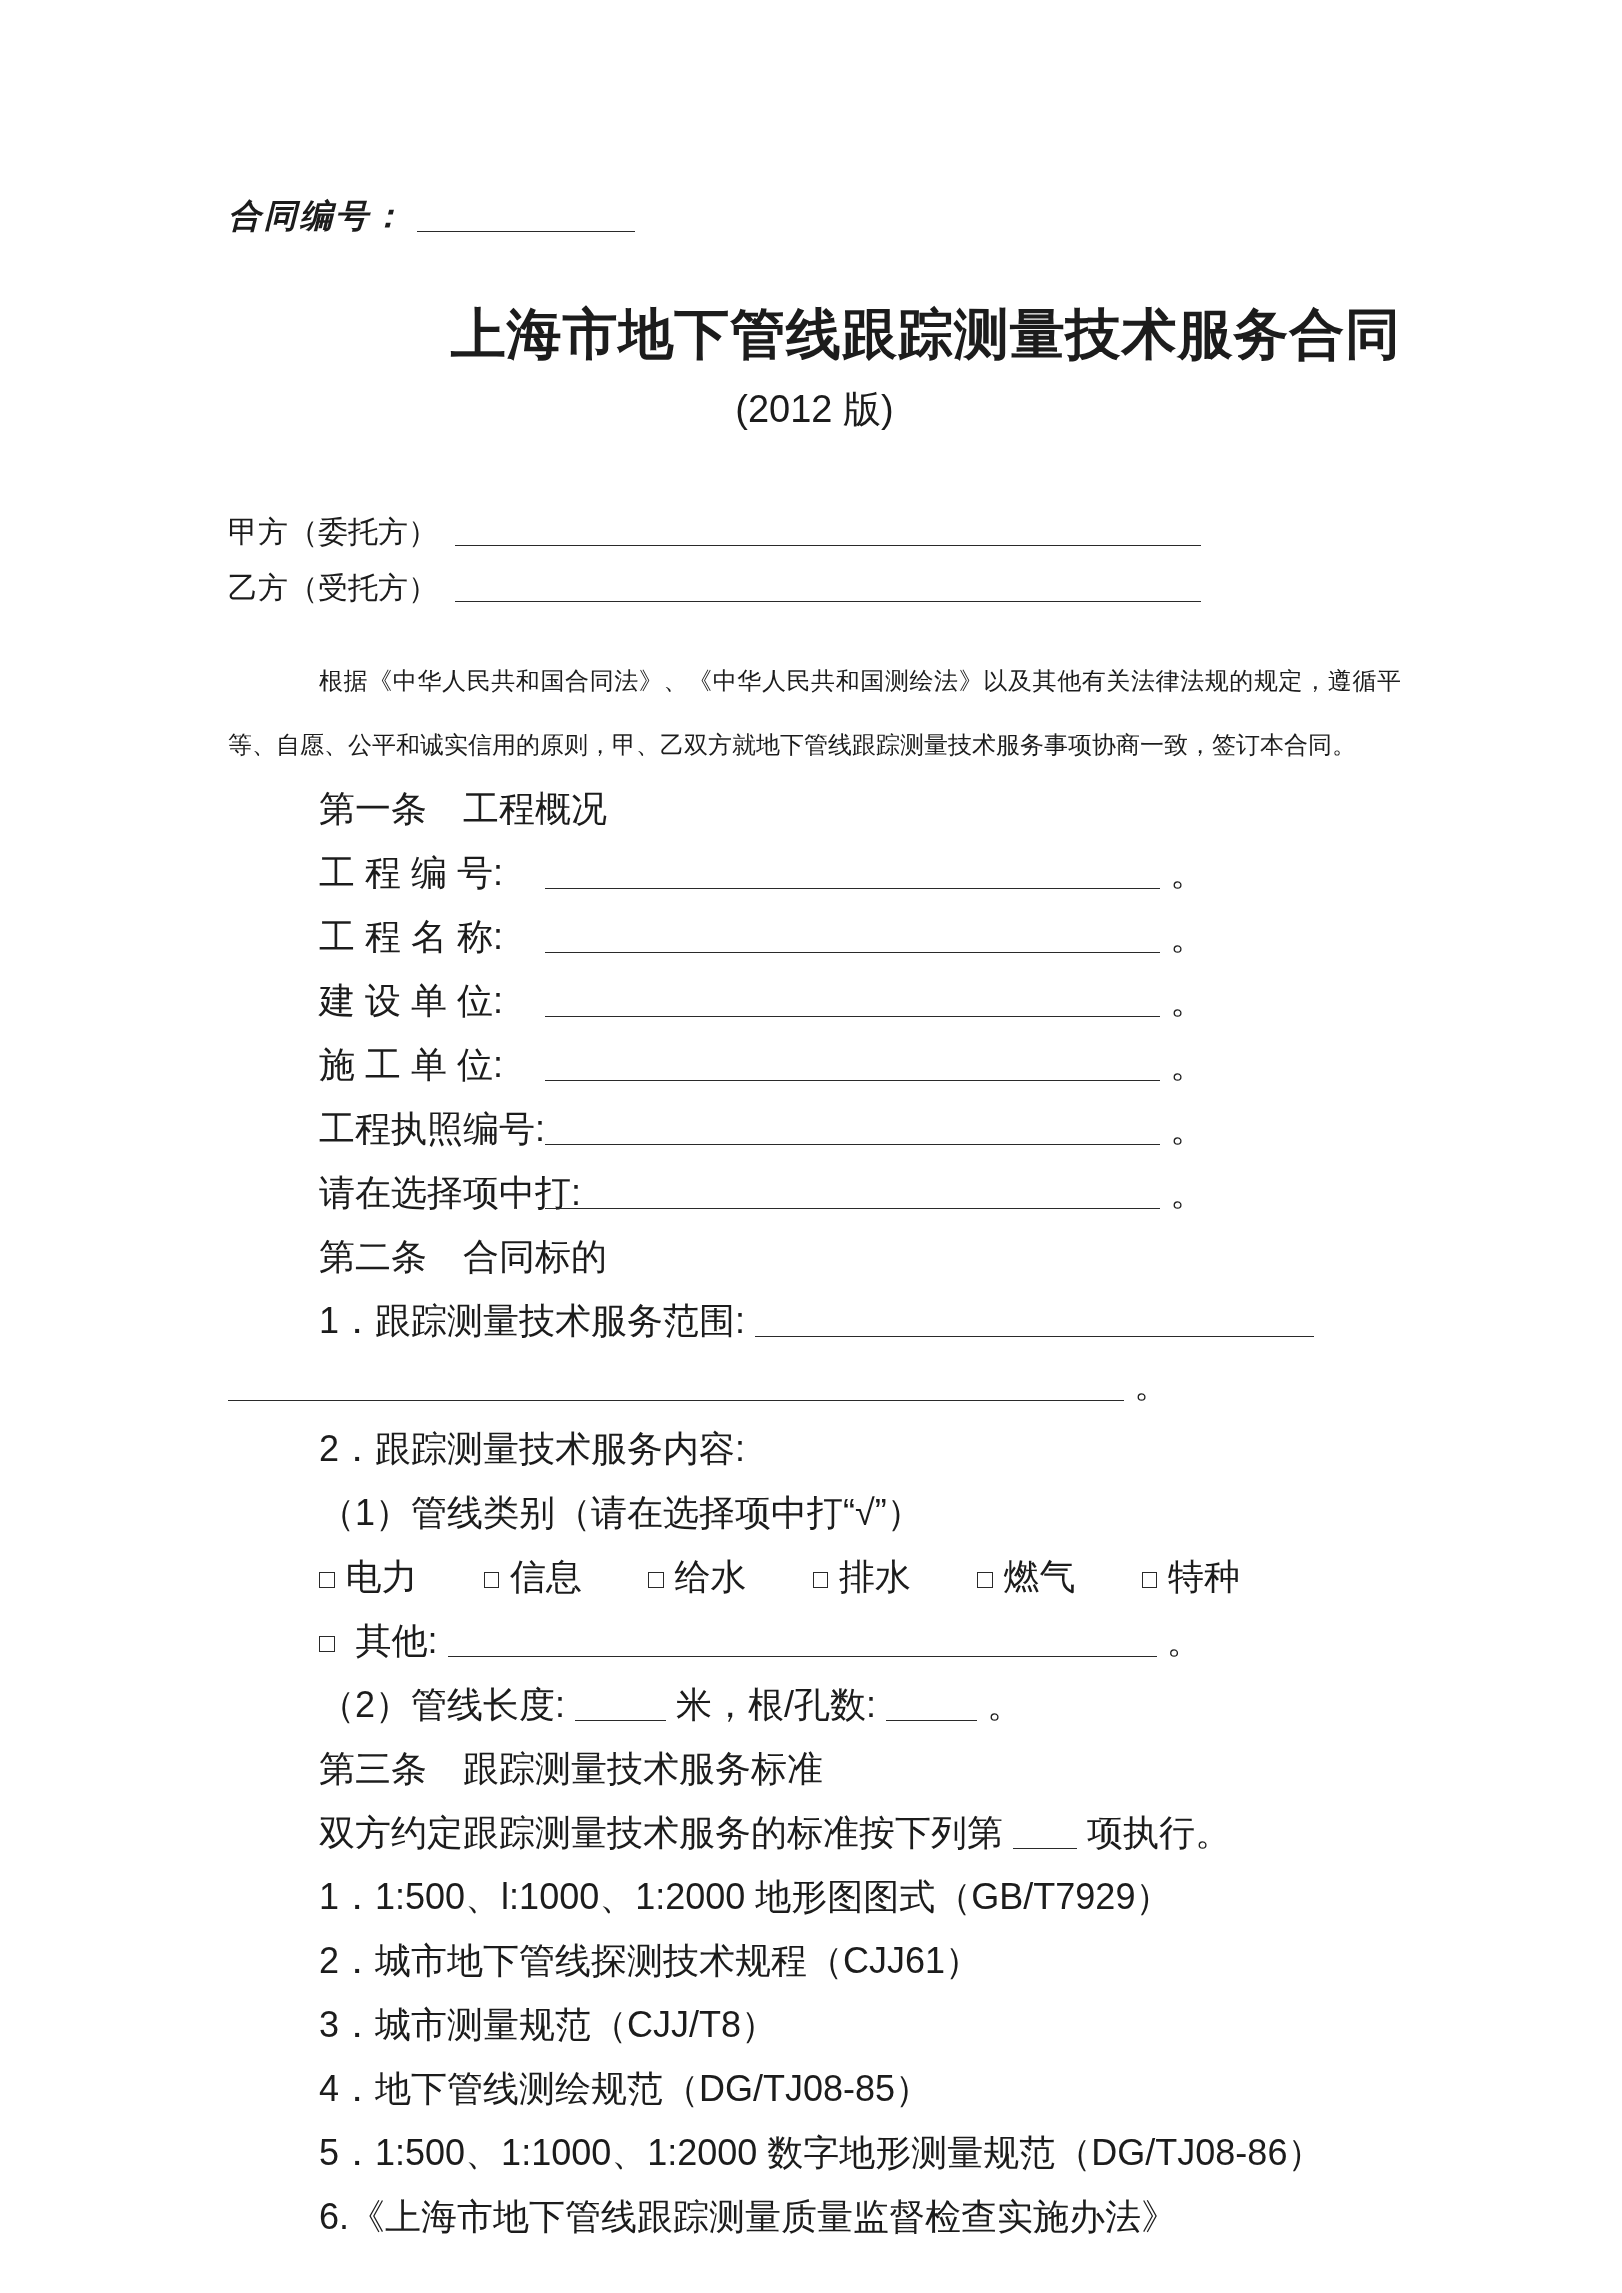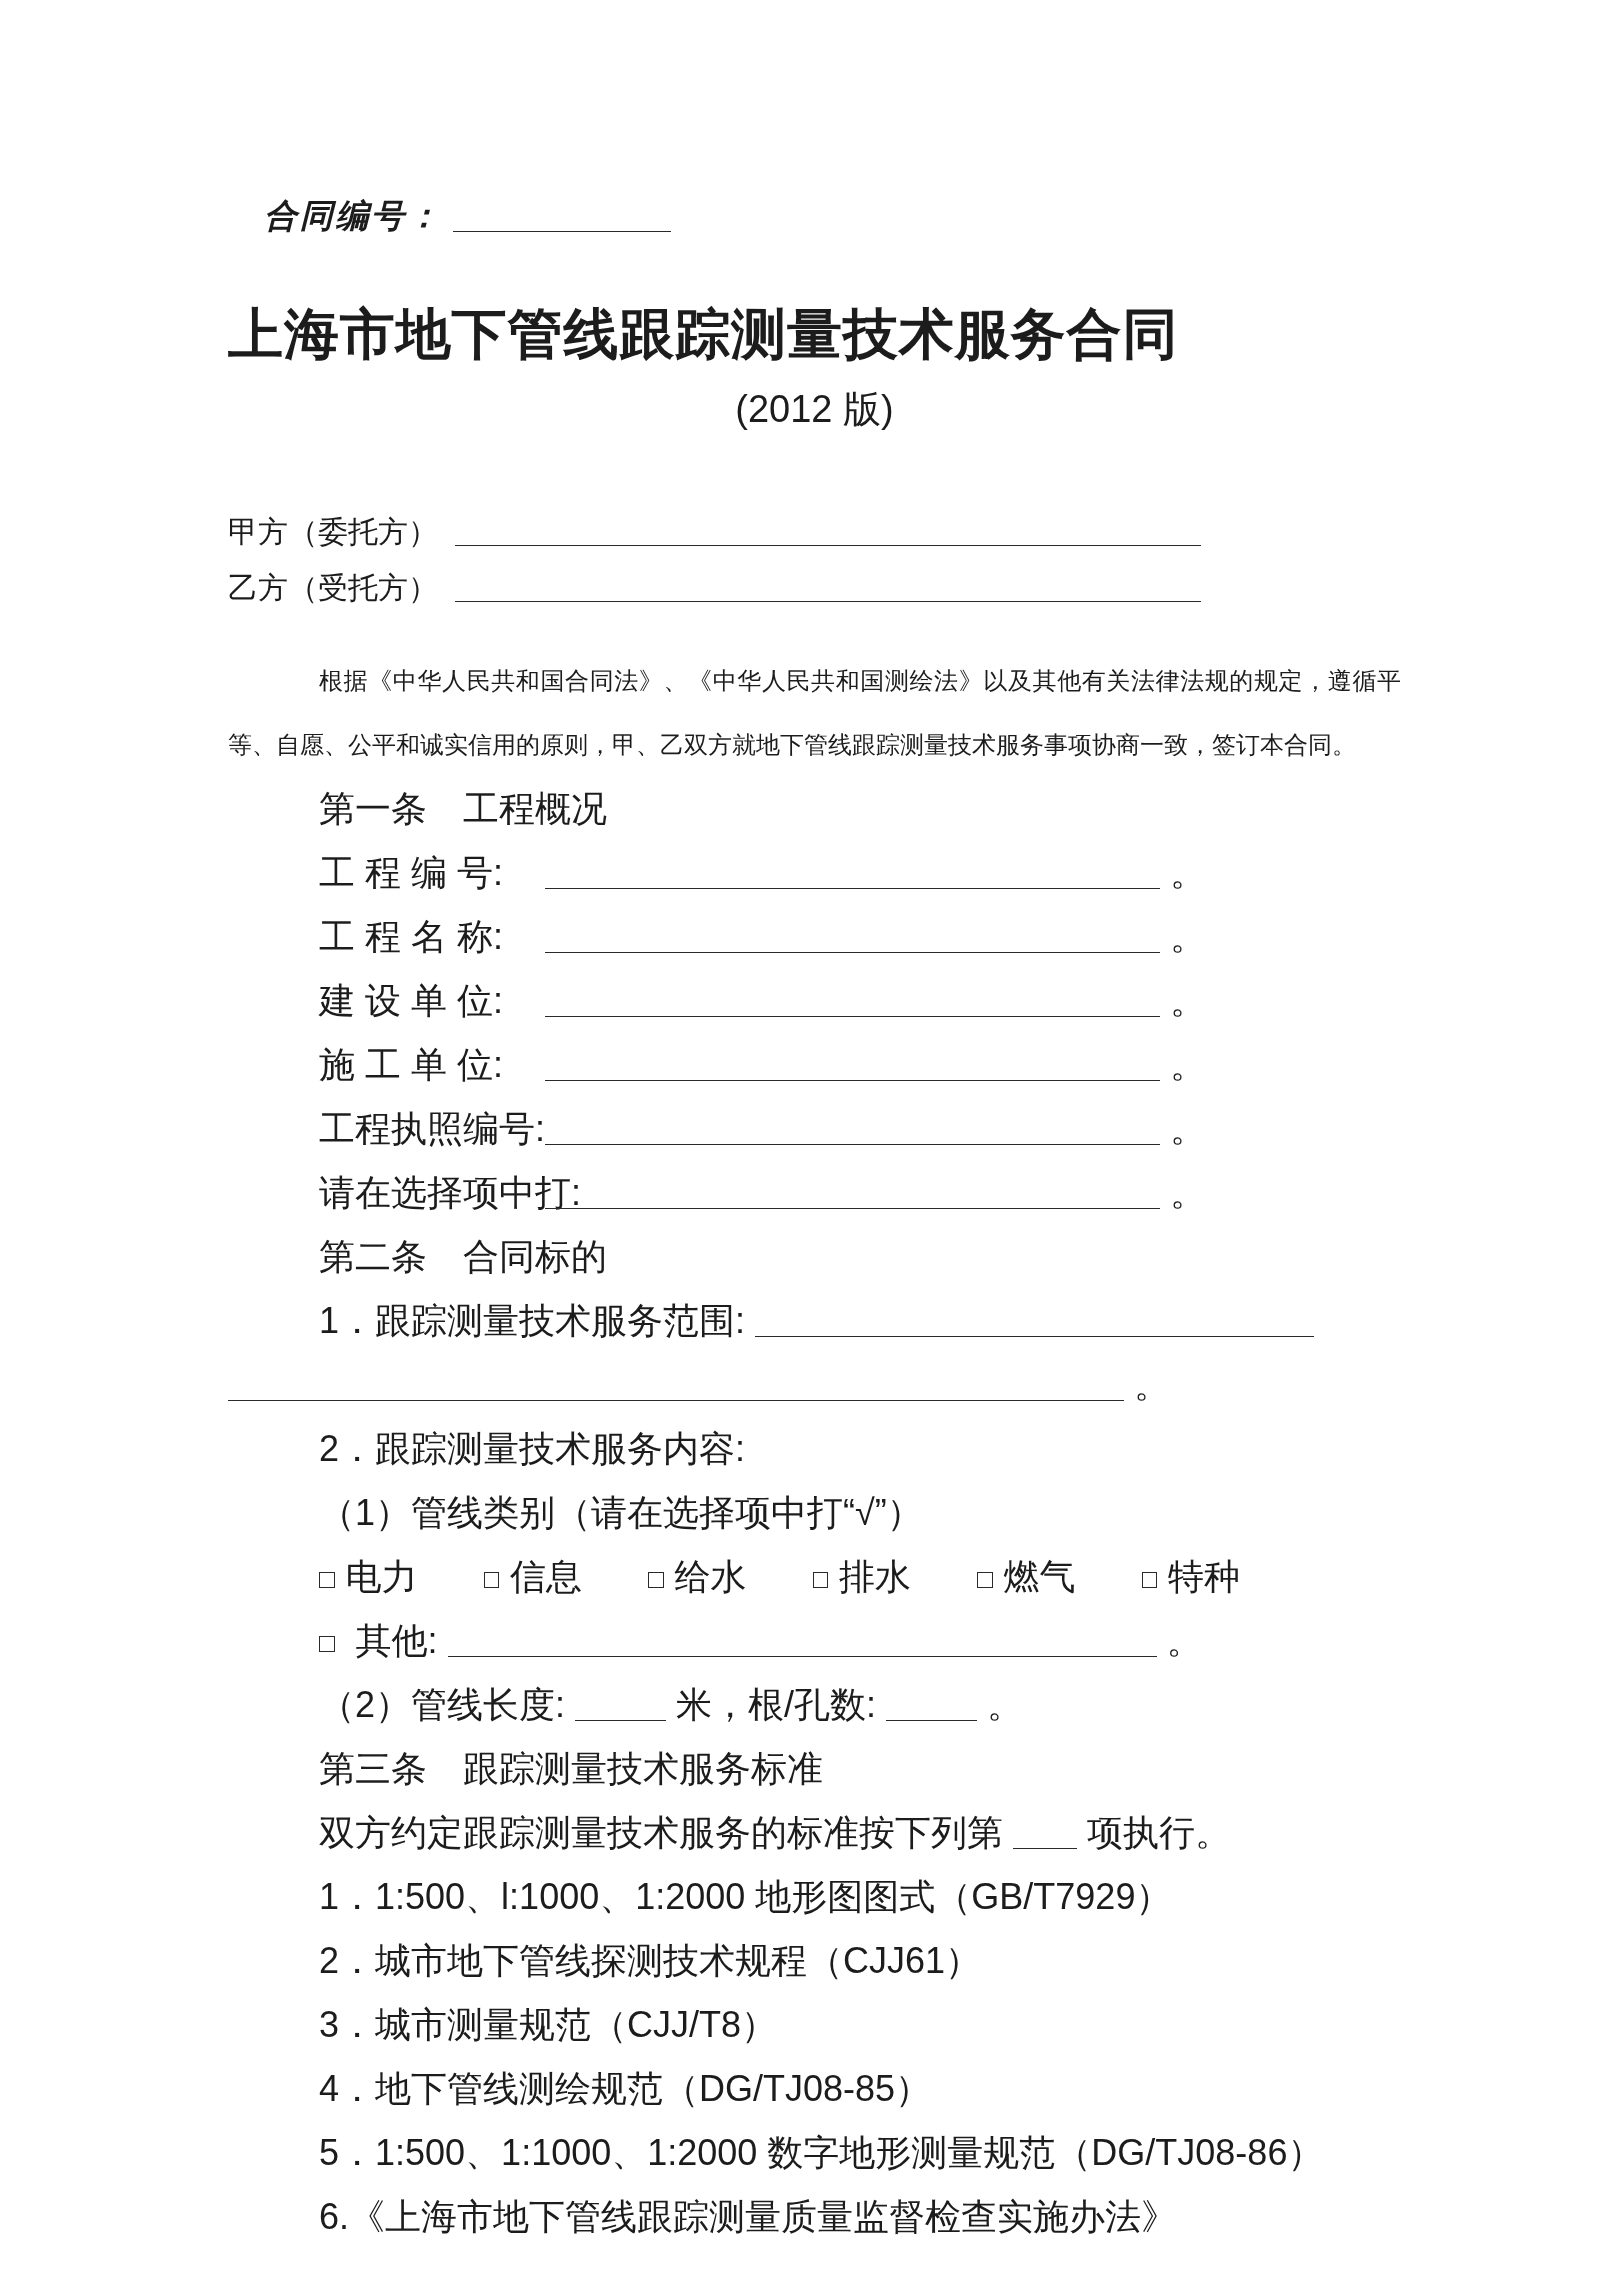--- a/index.html
+++ b/index.html
@@ -32,27 +32,26 @@
   .w-other    { width: 709px; }
   .w-short    { width: 91px; }
   .w-clause   { width: 64px;  }
 
   .contract-no {
     font-family: "Liberation Serif", "DejaVu Serif", serif;
     font-style: italic;
     font-weight: 600;
     font-size: 33px;
     letter-spacing: 2.7px;
-    margin-left: 36px;
     line-height: 47px;
   }
   .title {
     font-size: 55px;
     font-weight: 700;
-    text-align: left;
+    text-align: right;
     letter-spacing: 0.9px;
     margin-top: 58px;
     line-height: 73px;
   }
   .subtitle {
     font-size: 38px;
     text-align: center;
     margin-top: 14.5px;
     line-height: 47px;
   }

